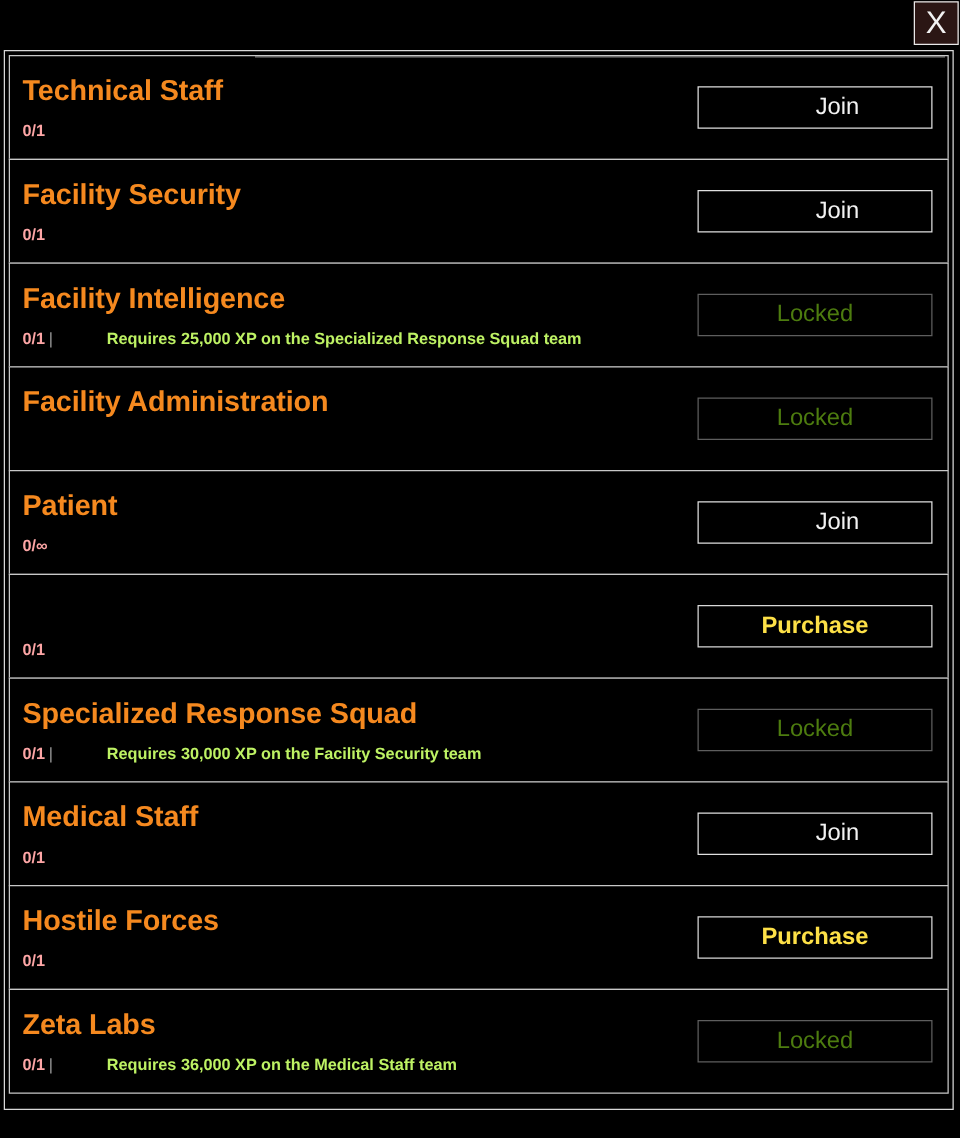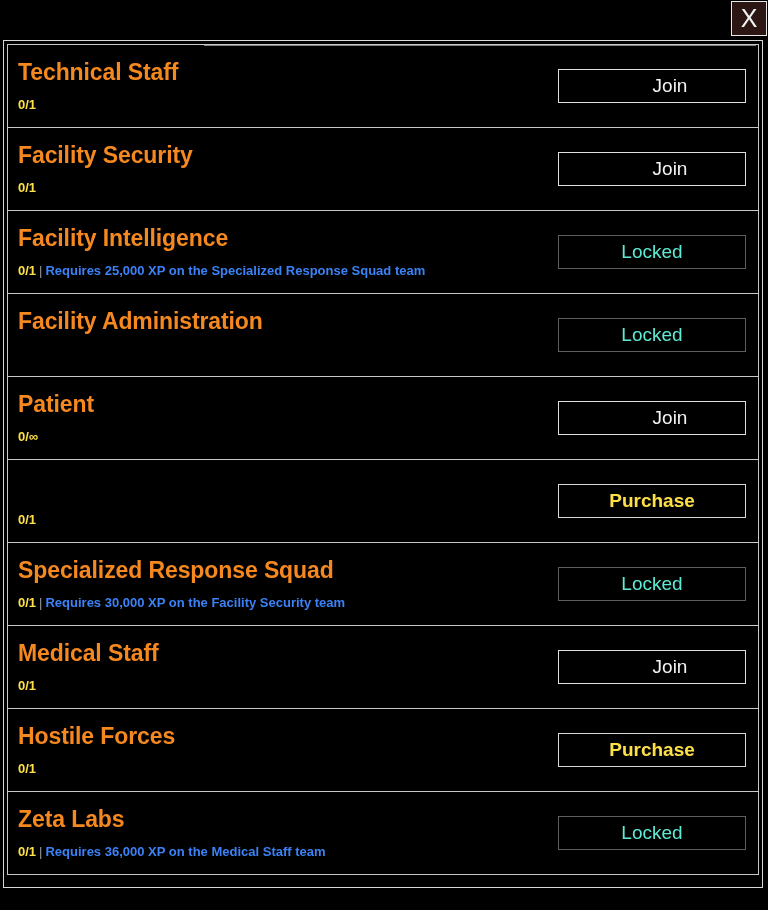--- a/index.html
+++ b/index.html
@@ -110,31 +110,32 @@
     position: absolute;
     left: 10px;
     top: 52px;
     white-space: nowrap;
     font-size: 13px;
     font-weight: bold;
     color: #ffffff;
     font-family: "Liberation Sans", sans-serif;
   }
   .team-meta .count {
-    color: #fde047;
+    color: #fca5a5;
     font-weight: bold;
   }
   .team-meta .sep {
     color: #9a9a9a;
     font-weight: normal;
     padding: 0 3px;
   }
   .team-meta .req {
-    color: #3b82f6;
-    font-weight: bold;
+    color: #bef264;
+    font-weight: bold;
+    margin-left: 40px;
   }
 
   
   .action-button {
     position: absolute;
     right: 12px;
     top: 24px;
     width: 188px;
     height: 34px;
     box-sizing: border-box;
@@ -153,21 +154,21 @@
     color: #f2f2f2;
     padding-left: 36px;
   }
   .action-button.state-purchase {
     border-color: #d8d8d8;
     color: #fde047;
     font-weight: bold;
   }
   .action-button.state-locked {
     border-color: #5e5e5e;
-    color: #5eead4;
+    color: #4d7c0f;
     cursor: default;
   }
 
   
   .inner-rule {
     position: absolute;
     left: 196px;
     top: 0px;
     right: 2px;
     height: 1px;

